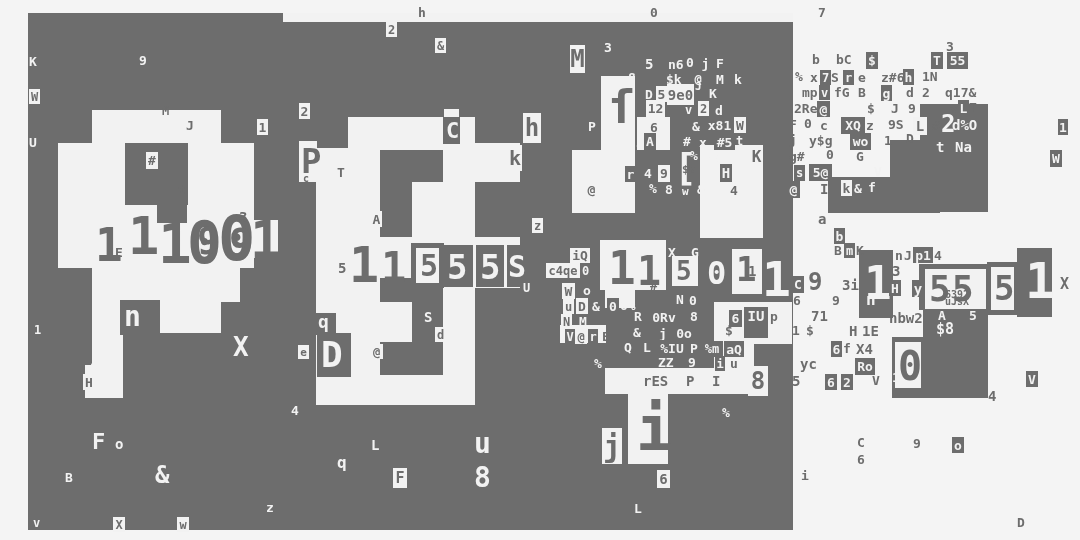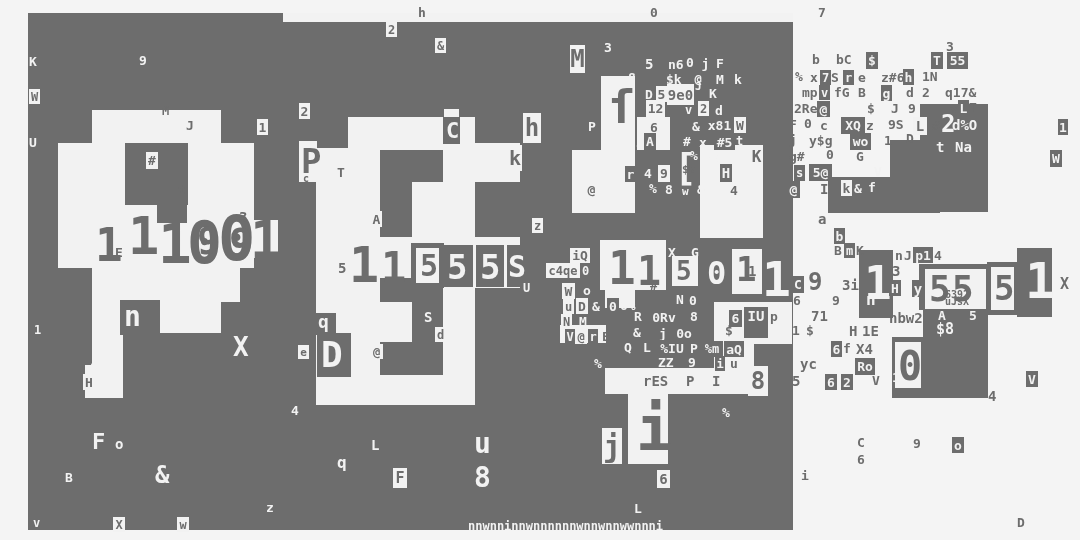--- a/index.html
+++ b/index.html
@@ -246,21 +246,20 @@
     <div class="chip" style="left: 715px; top: 356px; font-size: 12px; color: rgb(242, 242, 242); background: rgb(109, 109, 109); width: 10px; height: 15px;">i</div>
     <div class="ch" style="left: 730px; top: 357px; font-size: 13px; color: rgb(109, 109, 109);">u</div>
     <div class="ch" style="left: 643px; top: 374px; font-size: 14px; color: rgb(109, 109, 109);">rES</div>
     <div class="ch" style="left: 686px; top: 374px; font-size: 14px; color: rgb(109, 109, 109);">P</div>
     <div class="ch" style="left: 712px; top: 374px; font-size: 14px; color: rgb(109, 109, 109);">I</div>
     <div class="chip" style="left: 748px; top: 366px; font-size: 24px; color: rgb(109, 109, 109); background: rgb(242, 242, 242); width: 20px; height: 30px;">8</div>
     <div class="chip" style="left: 602px; top: 428px; font-size: 30px; color: rgb(109, 109, 109); background: rgb(242, 242, 242); width: 20px; height: 36px;">j</div>
     <div class="ch" style="left: 636px; top: 398px; font-size: 62px; color: rgb(109, 109, 109);">i</div>
     <div class="chip" style="left: 657px; top: 470px; font-size: 14px; color: rgb(109, 109, 109); background: rgb(242, 242, 242); width: 13px; height: 18px;">6</div>
     <div class="ch" style="left: 634px; top: 502px; font-size: 13px; color: rgb(242, 242, 242);">L</div>
-    <div class="ch" style="left: 468px; top: 520px; font-size: 12px; color: rgb(242, 242, 242);">nnwnninnwnnnnnnwnnwnnwwnnni</div>
     <div class="ch" style="left: 946px; top: 40px; font-size: 13px; color: rgb(109, 109, 109);">3</div>
     <div class="ch" style="left: 812px; top: 53px; font-size: 13px; color: rgb(109, 109, 109);">b</div>
     <div class="ch" style="left: 836px; top: 53px; font-size: 13px; color: rgb(109, 109, 109);">bC</div>
     <div class="chip" style="left: 866px; top: 52px; font-size: 13px; color: rgb(242, 242, 242); background: rgb(109, 109, 109); width: 12px; height: 17px;">$</div>
     <div class="chip" style="left: 931px; top: 52px; font-size: 13px; color: rgb(242, 242, 242); background: rgb(109, 109, 109); width: 12px; height: 17px;">T</div>
     <div class="chip" style="left: 947px; top: 52px; font-size: 13px; color: rgb(242, 242, 242); background: rgb(109, 109, 109); width: 21px; height: 17px;">55</div>
     <div class="ch" style="left: 795px; top: 70px; font-size: 13px; color: rgb(109, 109, 109);">%</div>
     <div class="ch" style="left: 810px; top: 71px; font-size: 13px; color: rgb(109, 109, 109);">x</div>
     <div class="chip" style="left: 820px; top: 70px; font-size: 12px; color: rgb(242, 242, 242); background: rgb(109, 109, 109); width: 11px; height: 15px;">7</div>
     <div class="ch" style="left: 831px; top: 71px; font-size: 13px; color: rgb(109, 109, 109);">S</div>

